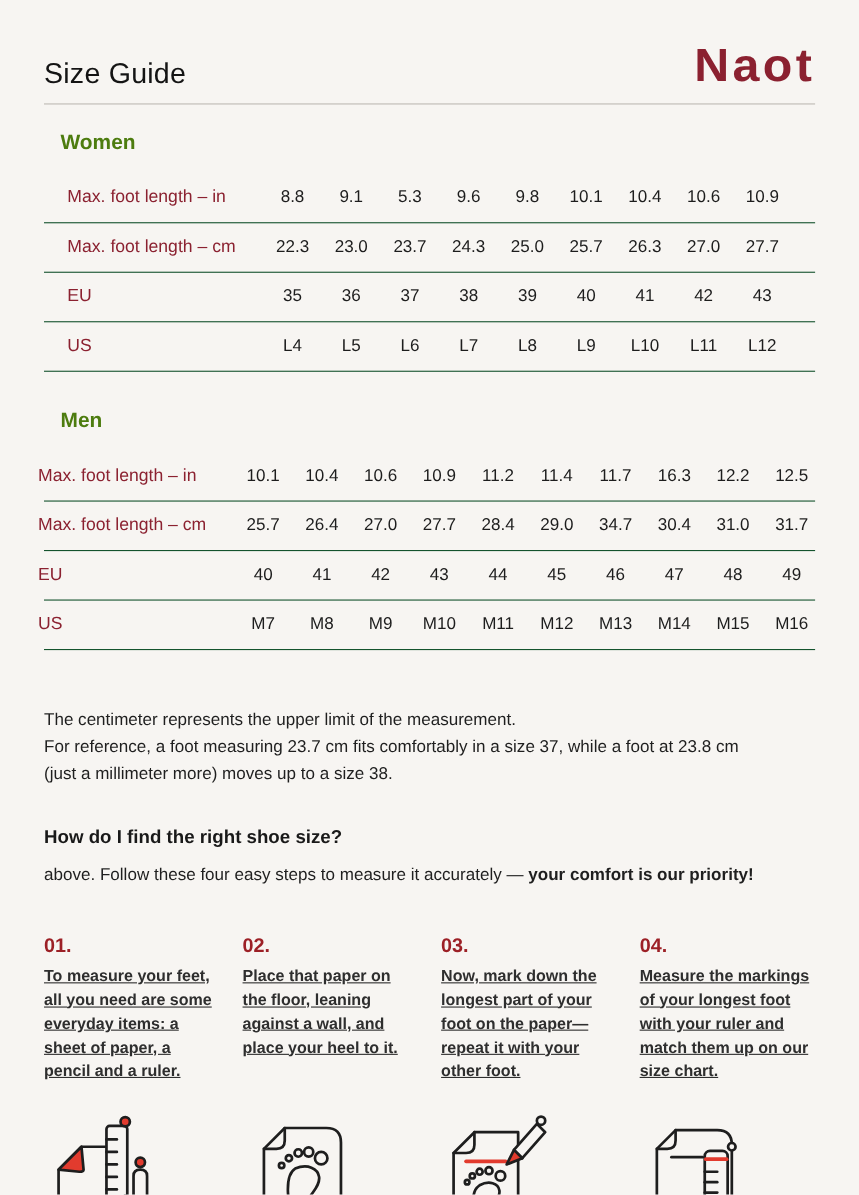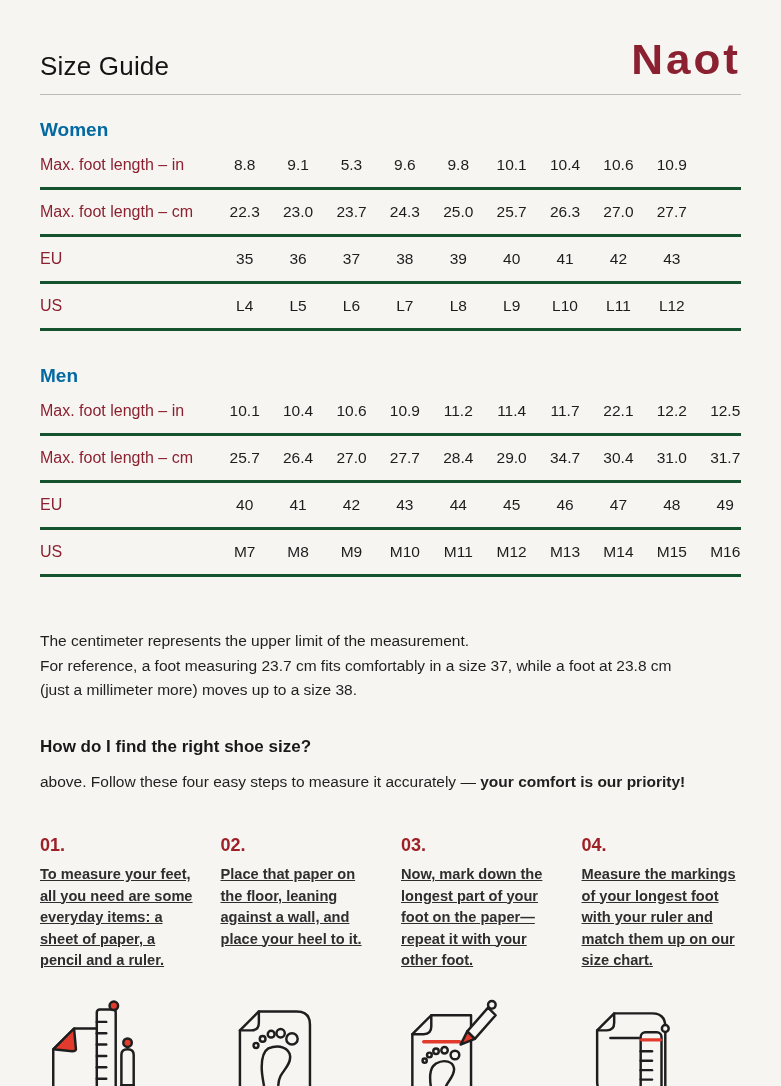--- a/index.html
+++ b/index.html
@@ -12,25 +12,25 @@
   }
   .page{padding:0 40px;}
 
   
   .header{display:flex;justify-content:space-between;align-items:flex-end;padding-top:28px;height:54px;}
   .title{font-size:26px;font-weight:500;color:#141414;letter-spacing:.2px;}
   .logo{font-size:44px;font-weight:800;color:#8b2130;letter-spacing:3px;line-height:1;transform:scaleY(.96);}
   .top-divider{border:none;border-top:1px solid #bdb9b4;margin:12px 0 0 0;}
 
   
-  .tbl-heading{color:#0369a1;font-weight:700;font-size:19px;margin:0;padding:0;height:26px;line-height:26px;}
+  .tbl-heading{color:#4d7c0f;font-weight:700;font-size:19px;margin:15px;padding:0;height:26px;line-height:26px;}
   .w-tbl{margin-top:22px;}
   .m-tbl{margin-top:32px;}
   .tbl-rows{margin-top:0;}
-  .tbl-row{display:flex;align-items:center;height:44px;border-bottom:3px solid #14532d;}
+  .tbl-row{display:flex;align-items:center;height:44px;border-bottom:1px solid #14532d;justify-content:center;}
   .tbl-label{flex:none;width:178px;color:#8b2130;font-size:16px;font-weight:500;}
   .tbl-cell{flex:none;width:53.4px;text-align:center;font-size:15.5px;color:#1d1d1d;}
 
   
   .notes{margin-top:52px;font-size:15.5px;line-height:24.5px;color:#1f1f1f;}
 
   
   .faq-heading{margin:34px 0 0 0;font-size:17px;font-weight:700;color:#191919;}
   .faq-body{margin:14px 0 0 0;font-size:15.5px;line-height:22.5px;color:#1f1f1f;}
   .faq-body strong{font-weight:700;}
@@ -114,21 +114,21 @@
       <div class="tbl-rows">
         <div class="tbl-row">
           <div class="tbl-label">Max. foot length – in</div>
           <div class="tbl-cell">10.1</div>
           <div class="tbl-cell">10.4</div>
           <div class="tbl-cell">10.6</div>
           <div class="tbl-cell">10.9</div>
           <div class="tbl-cell">11.2</div>
           <div class="tbl-cell">11.4</div>
           <div class="tbl-cell">11.7</div>
-          <div class="tbl-cell">22.1</div>
+          <div class="tbl-cell">16.3</div>
           <div class="tbl-cell">12.2</div>
           <div class="tbl-cell">12.5</div>
         </div>
         <div class="tbl-row">
           <div class="tbl-label">Max. foot length – cm</div>
           <div class="tbl-cell">25.7</div>
           <div class="tbl-cell">26.4</div>
           <div class="tbl-cell">27.0</div>
           <div class="tbl-cell">27.7</div>
           <div class="tbl-cell">28.4</div>

